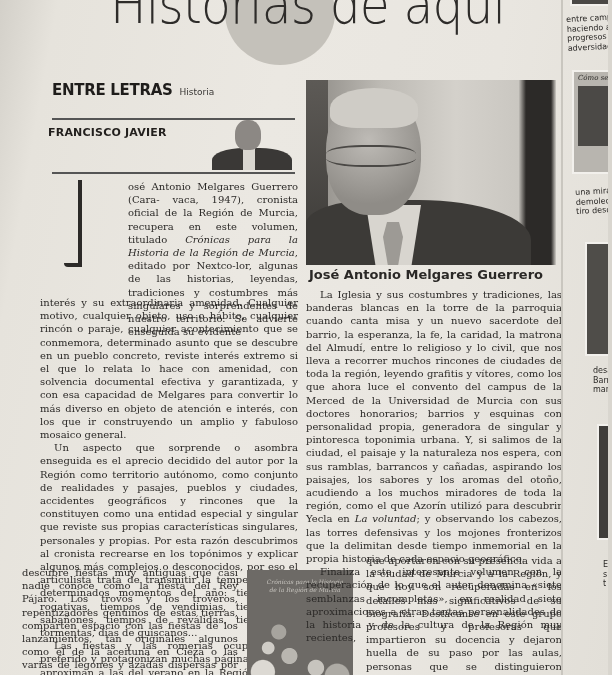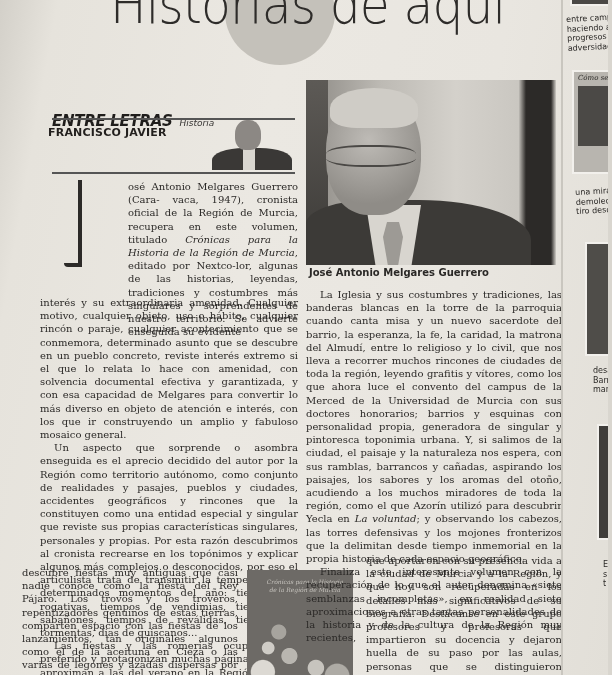--- a/index.html
+++ b/index.html
@@ -2,40 +2,40 @@
 <html><head>
 <meta charset="utf-8">
 <style>
   html,body{margin:0;padding:0;}
   body{width:612px;height:675px;overflow:hidden;background:#d9d6cf;position:relative;font-family:"DejaVu Serif",serif;color:#2a2826;}
   .page{position:absolute;left:0;top:0;width:608px;height:675px;background:linear-gradient(100deg,#d3d0c9 0%,#e6e3dc 8%,#ebe8e2 40%,#e9e6e0 70%,#e2dfd8 100%);overflow:hidden;}
   .blob{position:absolute;left:225px;top:-40px;width:110px;height:105px;border-radius:50%;background:#bdbab3;opacity:.85;}
   .masthead{position:absolute;left:110px;top:-22px;font-family:"DejaVu Sans",sans-serif;font-weight:200;font-size:53px;letter-spacing:-1px;color:#2e2c2a;line-height:1;white-space:nowrap;transform:scaleX(.92);transform-origin:left top;}
 
   
-  .sec{position:absolute;left:52px;top:111px;white-space:nowrap;font-style:italic;}
+  .sec{position:absolute;left:52px;top:80px;white-space:nowrap;}
   .sec .kicker{font-family:"DejaVu Sans",sans-serif;font-weight:bold;font-size:15px;color:#1f1d1b;letter-spacing:-.3px;}
   .sec .sub{font-family:"DejaVu Sans",sans-serif;font-size:9px;color:#3a3836;margin-left:2px;}
   .rule{position:absolute;height:1.5px;background:#555;}
   .byline{position:absolute;left:48px;top:124px;font-family:"DejaVu Sans",sans-serif;font-weight:bold;font-size:11px;line-height:18px;color:#221f1d;letter-spacing:.2px;}
   .mini-photo{position:absolute;left:210px;top:118px;width:85px;height:52px;overflow:hidden;}
   .mini-photo .hd{position:absolute;left:25px;top:2px;width:26px;height:30px;border-radius:45% 45% 40% 40%;background:#8c8884;}
   .mini-photo .bd{position:absolute;left:2px;top:30px;width:80px;height:30px;border-radius:40% 40% 0 0;background:#3a3836;}
   .mini-photo .sh{position:absolute;left:33px;top:30px;width:12px;height:22px;background:#d9d6d0;}
 
   
   .photo{position:absolute;left:306px;top:80px;width:250px;height:185px;background:linear-gradient(90deg,#8c8984 0%,#bdbab4 30%,#d4d1cb 60%,#cac7c1 85%,#2c2a28 88%,#2c2a28 98%,#d0cdc7 100%);overflow:hidden;}
   .photo .head{position:absolute;left:20px;top:10px;width:95px;height:125px;border-radius:48% 48% 44% 44%;background:radial-gradient(circle at 45% 40%,#bebbb6,#8f8c87 70%);}
   .photo .hair{position:absolute;left:24px;top:8px;width:88px;height:40px;border-radius:50% 50% 30% 30%;background:#cfccc6;}
   .photo .glasses{position:absolute;left:20px;top:65px;width:90px;height:18px;border:2px solid #4a4845;border-radius:40%;border-left:none;border-right:none;}
   .photo .suit{position:absolute;left:0;top:120px;width:225px;height:80px;background:#3c3a37;border-radius:30% 50% 0 0;}
   .photo .shirt{position:absolute;left:60px;top:125px;width:55px;height:70px;background:#d8d5cf;clip-path:polygon(0 0,100% 0,80% 100%,20% 100%);}
   .photo .tie{position:absolute;left:77px;top:142px;width:20px;height:50px;background:#9d9a95;clip-path:polygon(20% 0,80% 0,100% 30%,70% 100%,30% 100%,0 30%);}
   .photo .dark-left{position:absolute;left:0;top:0;width:22px;height:185px;background:linear-gradient(#5d5a56,#3b3936);}
-  .caption{position:absolute;left:309px;top:267px;font-family:"DejaVu Sans",sans-serif;font-weight:bold;font-size:10px;color:#2a2826;}
+  .caption{position:absolute;left:309px;top:267px;font-family:"DejaVu Sans",sans-serif;font-weight:bold;font-size:13px;color:#2a2826;}
 
   
   .txt{position:absolute;font-size:10px;line-height:13.2px;text-align:justify;color:#2b2927;}
   .txt p{margin:0;}
   .txt .ind{text-indent:14px;}
   .dropcap{position:absolute;left:64px;top:180px;width:22px;height:92px;}
   .dropcap .v{position:absolute;left:14px;top:0;width:4px;height:86px;background:#2c2a28;}
   .dropcap .h{position:absolute;left:0;top:83px;width:18px;height:4px;background:#2c2a28;border-radius:0 0 0 6px;}
   i{font-style:italic;}
 

